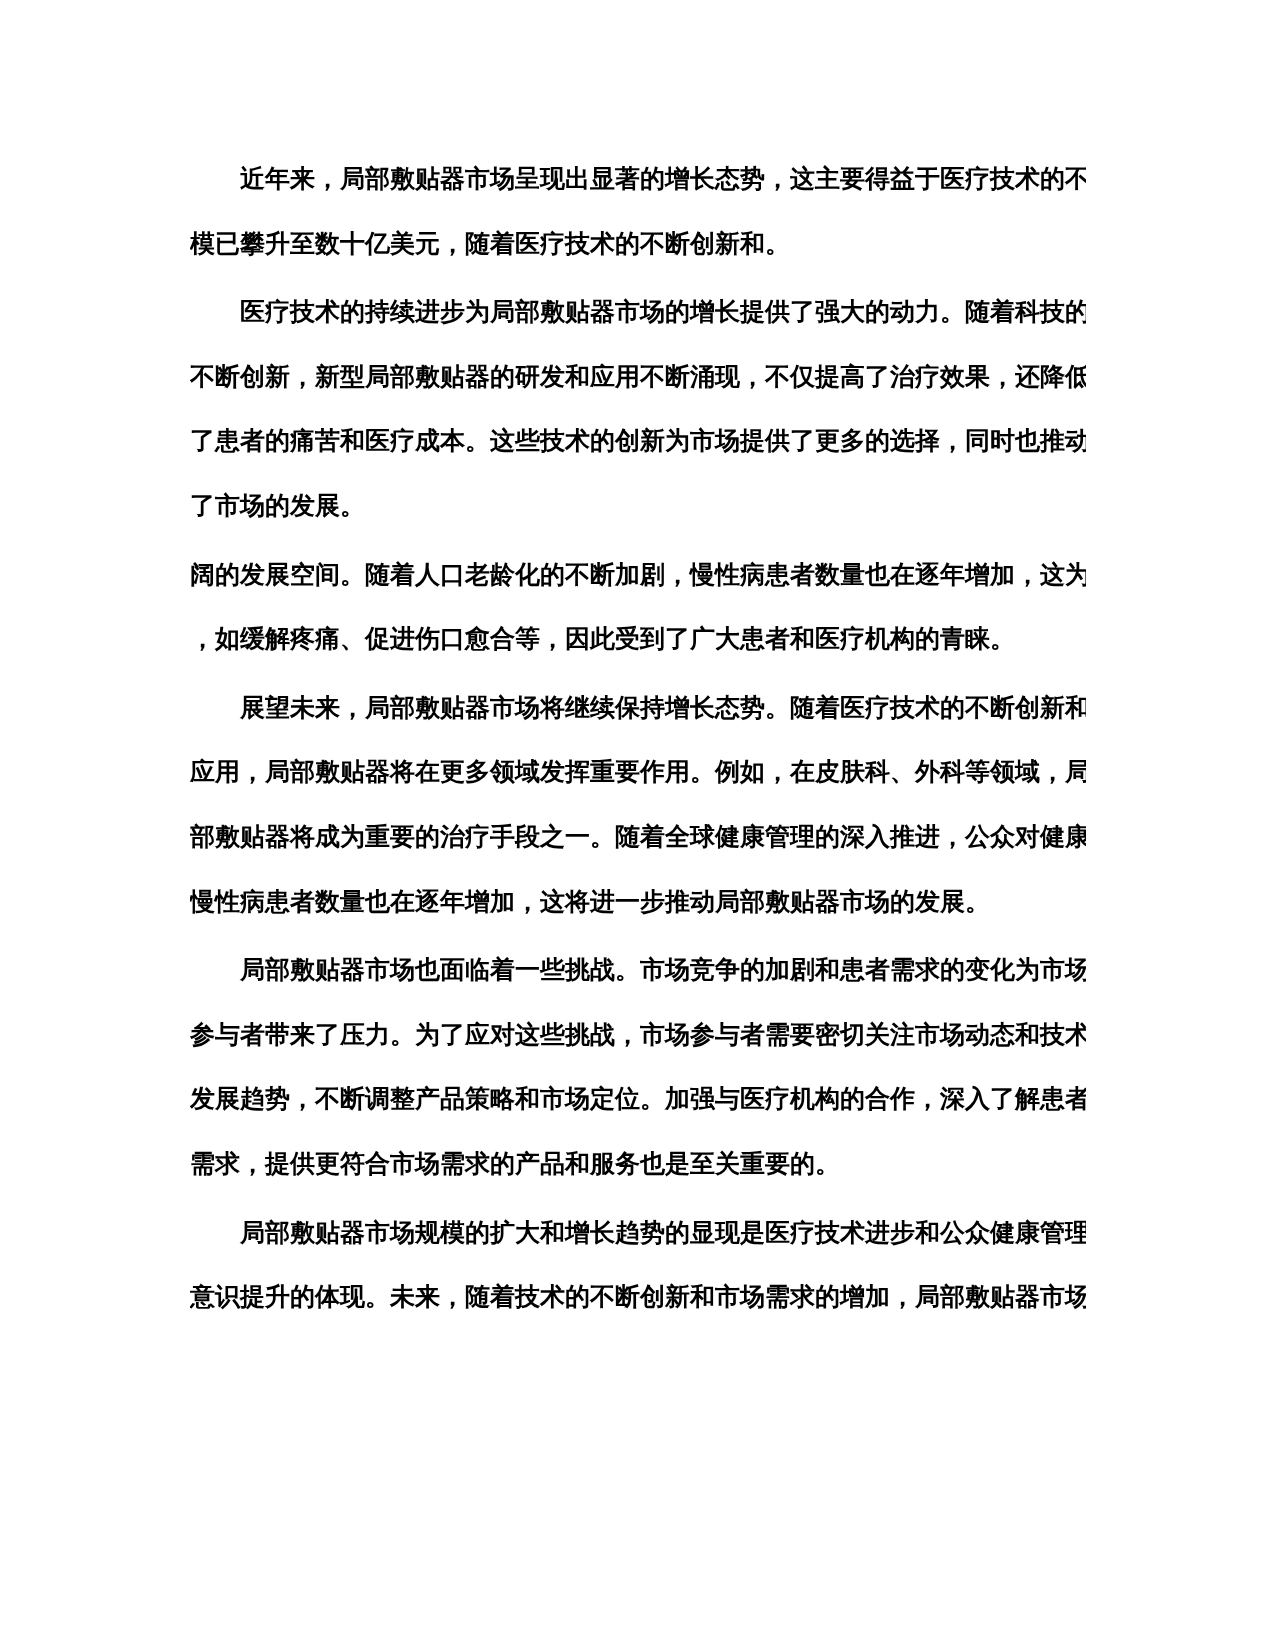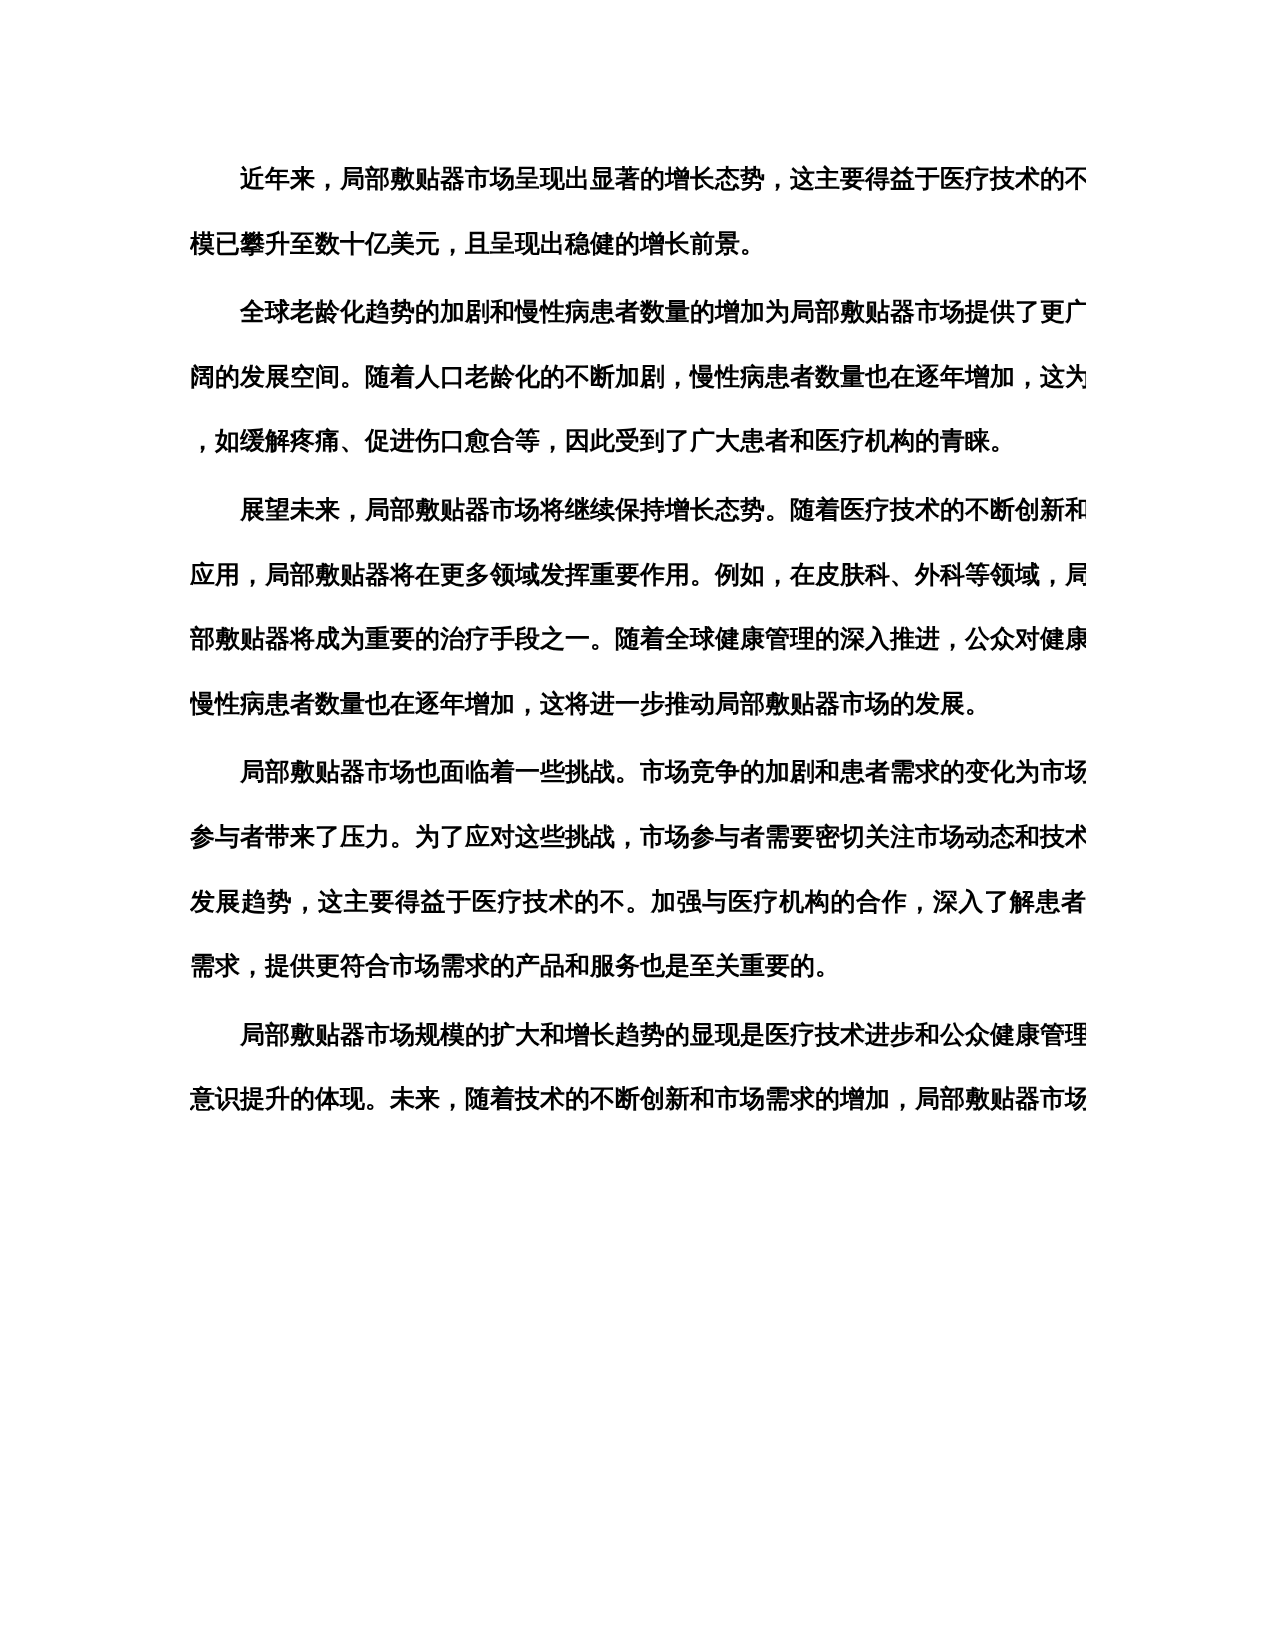--- a/index.html
+++ b/index.html
@@ -52,37 +52,42 @@
     white-space: normal;
   }
 </style>
 </head>
 <body style="background: rgb(255, 255, 255);">
 
 <div class="page">
   <div class="textblock" id="textblock" style="color: rgb(0, 0, 0);">
       <div class="paragraph">
         <div class="line para-start">近年来，局部敷贴器市场呈现出显著的增长态势，这主要得益于医疗技术的不</div>
-        <div class="line para-end">模已攀升至数十亿美元，且呈现出稳健的增长前景。</div>
+        <div class="line para-end">模已攀升至数十亿美元，随着医疗技术的不断创新和。</div>
       </div>
       <div class="paragraph">
-        <div class="line para-start">全球老龄化趋势的加剧和慢性病患者数量的增加为局部敷贴器市场提供了更广</div>
+        <div class="line para-start">医疗技术的持续进步为局部敷贴器市场的增长提供了强大的动力。随着科技的</div>
+        <div class="line">不断创新，新型局部敷贴器的研发和应用不断涌现，不仅提高了治疗效果，还降低</div>
+        <div class="line">了患者的痛苦和医疗成本。这些技术的创新为市场提供了更多的选择，同时也推动</div>
+        <div class="line para-end">了市场的发展。</div>
+      </div>
+      <div class="paragraph">
         <div class="line">阔的发展空间。随着人口老龄化的不断加剧，慢性病患者数量也在逐年增加，这为</div>
         <div class="line para-end">，如缓解疼痛、促进伤口愈合等，因此受到了广大患者和医疗机构的青睐。</div>
       </div>
       <div class="paragraph">
         <div class="line para-start">展望未来，局部敷贴器市场将继续保持增长态势。随着医疗技术的不断创新和</div>
         <div class="line">应用，局部敷贴器将在更多领域发挥重要作用。例如，在皮肤科、外科等领域，局</div>
         <div class="line">部敷贴器将成为重要的治疗手段之一。随着全球健康管理的深入推进，公众对健康</div>
         <div class="line para-end">慢性病患者数量也在逐年增加，这将进一步推动局部敷贴器市场的发展。</div>
       </div>
       <div class="paragraph">
         <div class="line para-start">局部敷贴器市场也面临着一些挑战。市场竞争的加剧和患者需求的变化为市场</div>
         <div class="line">参与者带来了压力。为了应对这些挑战，市场参与者需要密切关注市场动态和技术</div>
-        <div class="line">发展趋势，这主要得益于医疗技术的不。加强与医疗机构的合作，深入了解患者</div>
+        <div class="line">发展趋势，不断调整产品策略和市场定位。加强与医疗机构的合作，深入了解患者</div>
         <div class="line para-end">需求，提供更符合市场需求的产品和服务也是至关重要的。</div>
       </div>
       <div class="paragraph">
         <div class="line para-start">局部敷贴器市场规模的扩大和增长趋势的显现是医疗技术进步和公众健康管理</div>
         <div class="line">意识提升的体现。未来，随着技术的不断创新和市场需求的增加，局部敷贴器市场</div>
       </div>
     </div>
 </div>
 
 </body></html>

